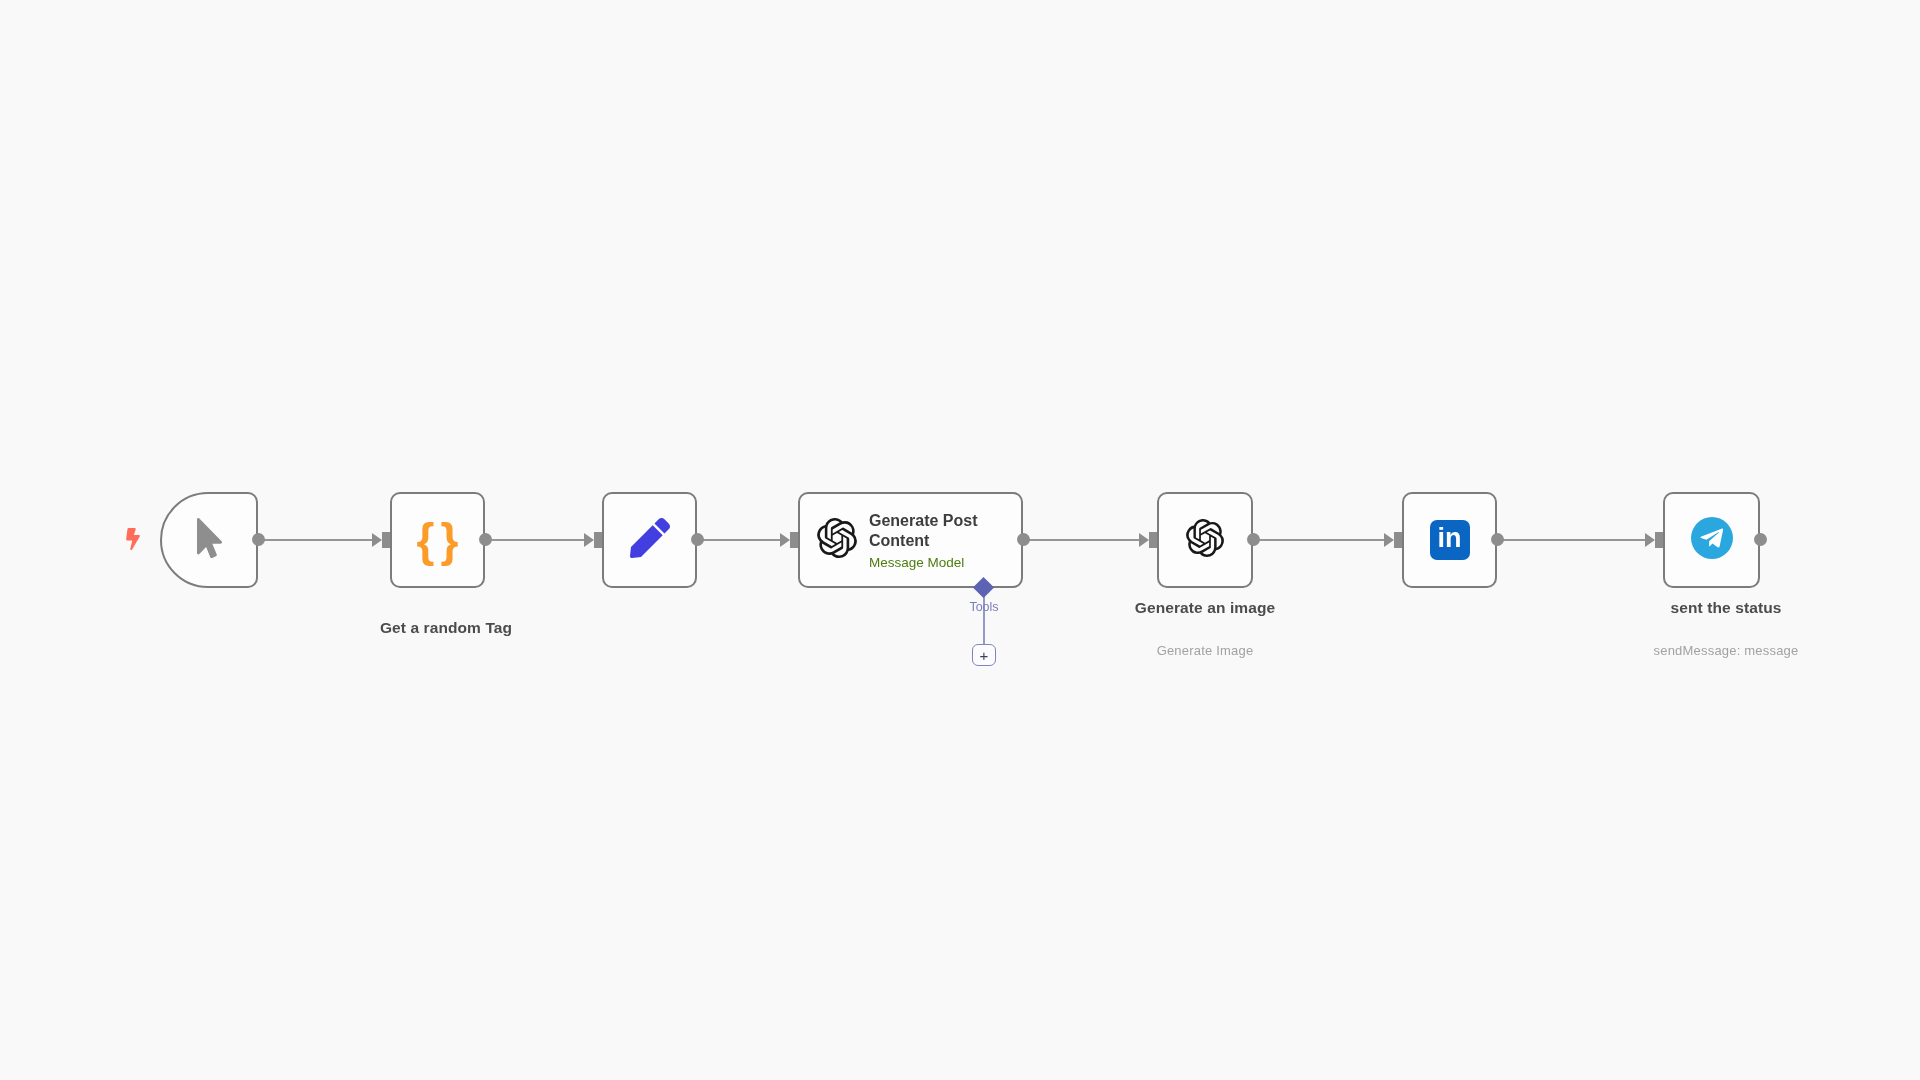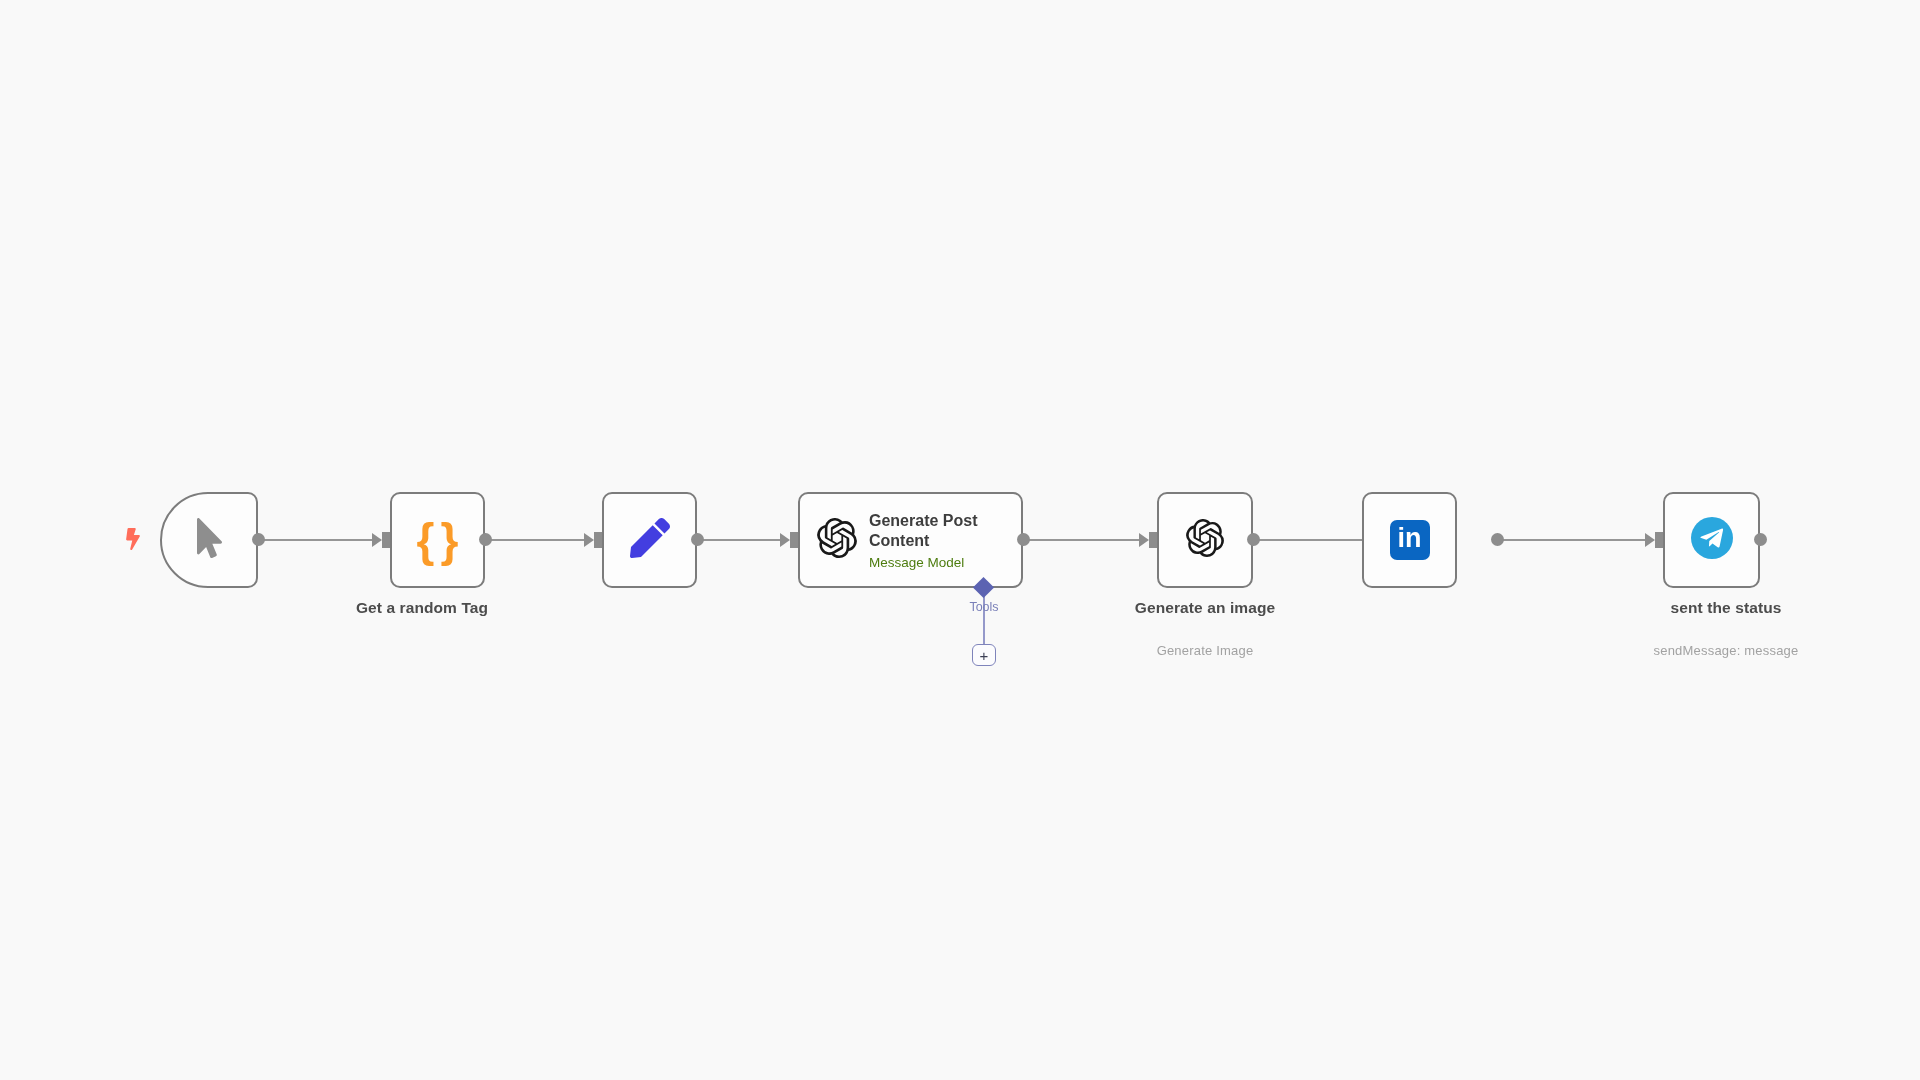--- a/index.html
+++ b/index.html
@@ -112,21 +112,21 @@
     <span class="icon">
       <svg width="25" height="40" viewBox="0 0 320 512">
           <path fill="#8e8e8e" d="M302.189 329.126H196.105l55.831 135.993c3.889 9.428-.555 19.999-9.444 23.999l-49.165 21.427c-9.165 4-19.443-.571-23.332-9.714l-53.053-129.136-86.664 89.138C18.729 472.71 0 463.554 0 447.977V18.299C0 1.899 19.921-6.096 30.277 5.443l284.412 292.542c11.472 11.179 3.007 31.141-12.5 31.141z"></path>
         </svg>
     </span>
   </div>
 
   <div class="node" style="left:390px;top:492px;width:95px;height:96px;">
     <span class="braces icon">{}</span>
   </div>
-  <div class="nlabel" style="left:292px;">
+  <div class="nlabel" style="left:316px;margin-top:20px;">
     <div>Get a random Tag</div>
   </div>
 
   <div class="node" style="left:602px;top:492px;width:95px;height:96px;">
     <span class="icon">
       <svg width="40" height="40" viewBox="0 0 512 512">
           <path fill="#433ee0" d="M290.74 93.24l128.02 128.02-277.99 277.99-114.14 12.6C11.35 513.54-1.56 500.62.14 485.34l12.7-114.22 277.9-277.88zm207.2-19.06l-60.11-60.11c-18.75-18.75-49.16-18.75-67.91 0l-56.55 56.55 128.02 128.02 56.55-56.55c18.75-18.76 18.75-49.16 0-67.91z"></path>
         </svg>
     </span>
   </div>
@@ -157,21 +157,21 @@
       <svg width="38" height="38" viewBox="0 0 24 24">
           <path fill="#191919" d="M22.2819 9.8211a5.9847 5.9847 0 0 0-.5157-4.9108 6.0462 6.0462 0 0 0-6.5098-2.9A6.0651 6.0651 0 0 0 4.9807 4.1818a5.9847 5.9847 0 0 0-3.9977 2.9 6.0462 6.0462 0 0 0 .7427 7.0966 5.98 5.98 0 0 0 .511 4.9107 6.051 6.051 0 0 0 6.5146 2.9001A5.9847 5.9847 0 0 0 13.2599 24a6.0557 6.0557 0 0 0 5.7718-4.2058 5.9894 5.9894 0 0 0 3.9977-2.9001 6.0557 6.0557 0 0 0-.7475-7.073zm-9.022 12.6081a4.4755 4.4755 0 0 1-2.8764-1.0408l.1419-.0804 4.7783-2.7582a.7948.7948 0 0 0 .3927-.6813v-6.7369l2.02 1.1686a.071.071 0 0 1 .038.0615v5.5826a4.504 4.504 0 0 1-4.4945 4.4849zm-9.6607-4.1254a4.4708 4.4708 0 0 1-.5346-3.0137l.142.0852 4.783 2.7582a.7712.7712 0 0 0 .7806 0l5.8428-3.3685v2.3324a.0804.0804 0 0 1-.0332.0615L9.74 19.9502a4.4992 4.4992 0 0 1-6.1408-1.6464zM2.3408 7.8956a4.485 4.485 0 0 1 2.3655-1.9728V11.6a.7664.7664 0 0 0 .3879.6765l5.8144 3.3543-2.0201 1.1685a.0757.0757 0 0 1-.071 0l-4.8303-2.7865A4.504 4.504 0 0 1 2.3408 7.8956zm16.5963 3.8558L13.1038 8.364 15.1192 7.2a.0757.0757 0 0 1 .071 0l4.8303 2.7913a4.4944 4.4944 0 0 1-.6765 8.1042v-5.6772a.79.79 0 0 0-.407-.667zm2.0107-3.0231l-.142-.0852-4.7735-2.7818a.7759.7759 0 0 0-.7854 0L9.409 9.2297V6.8974a.0662.0662 0 0 1 .0284-.0615l4.8303-2.7866a4.4992 4.4992 0 0 1 6.6802 4.66zM8.3065 12.863l-2.02-1.1638a.0804.0804 0 0 1-.038-.0567V6.0742a4.4992 4.4992 0 0 1 7.3757-3.4537l-.142.0805L8.704 5.459a.7948.7948 0 0 0-.3927.6813zm1.0976-2.3654l2.602-1.4998 2.6069 1.4998v2.9994l-2.5974 1.4997-2.6067-1.4997z"></path>
         </svg>
     </span>
   </div>
   <div class="nlabel" style="left:1075px;">
     <div>Generate an image</div>
     <div class="nsub">Generate Image</div>
   </div>
 
-  <div class="node" style="left:1362px;top:492px;width:95px;height:96px;">
+  <div class="node" style="left:1402px;top:492px;width:95px;height:96px;">
     <span class="linkedin-badge icon">in</span>
   </div>
 
   <div class="node" style="left:1663px;top:492px;width:97px;height:96px;">
     <span class="icon">
       <svg width="42" height="42" viewBox="0 0 24 24">
         <circle cx="12" cy="12" r="12" fill="#2aa7de"></circle>
         <path transform="translate(3.2 3.4) scale(0.72)" fill="#ffffff" d="M9.78 18.65l.28-4.23 7.68-6.92c.34-.31-.07-.46-.52-.19L7.74 13.3 3.64 12c-.88-.25-.89-.86.2-1.3l15.97-6.16c.73-.33 1.43.18 1.15 1.3l-2.72 12.81c-.19.91-.74 1.13-1.5.71L12.6 16.3l-1.99 1.93c-.23.23-.42.42-.83.42z"></path>
       </svg>
     </span>

